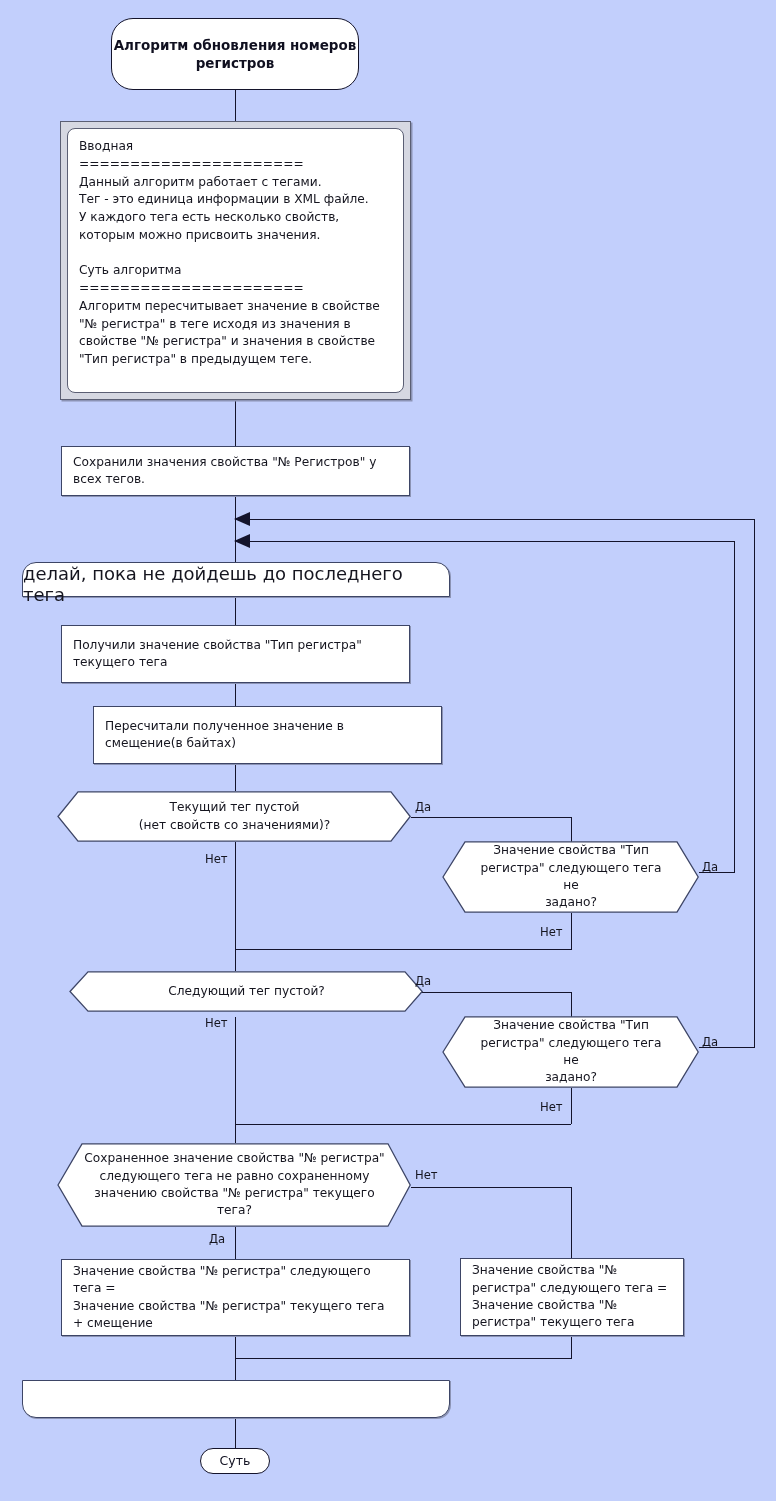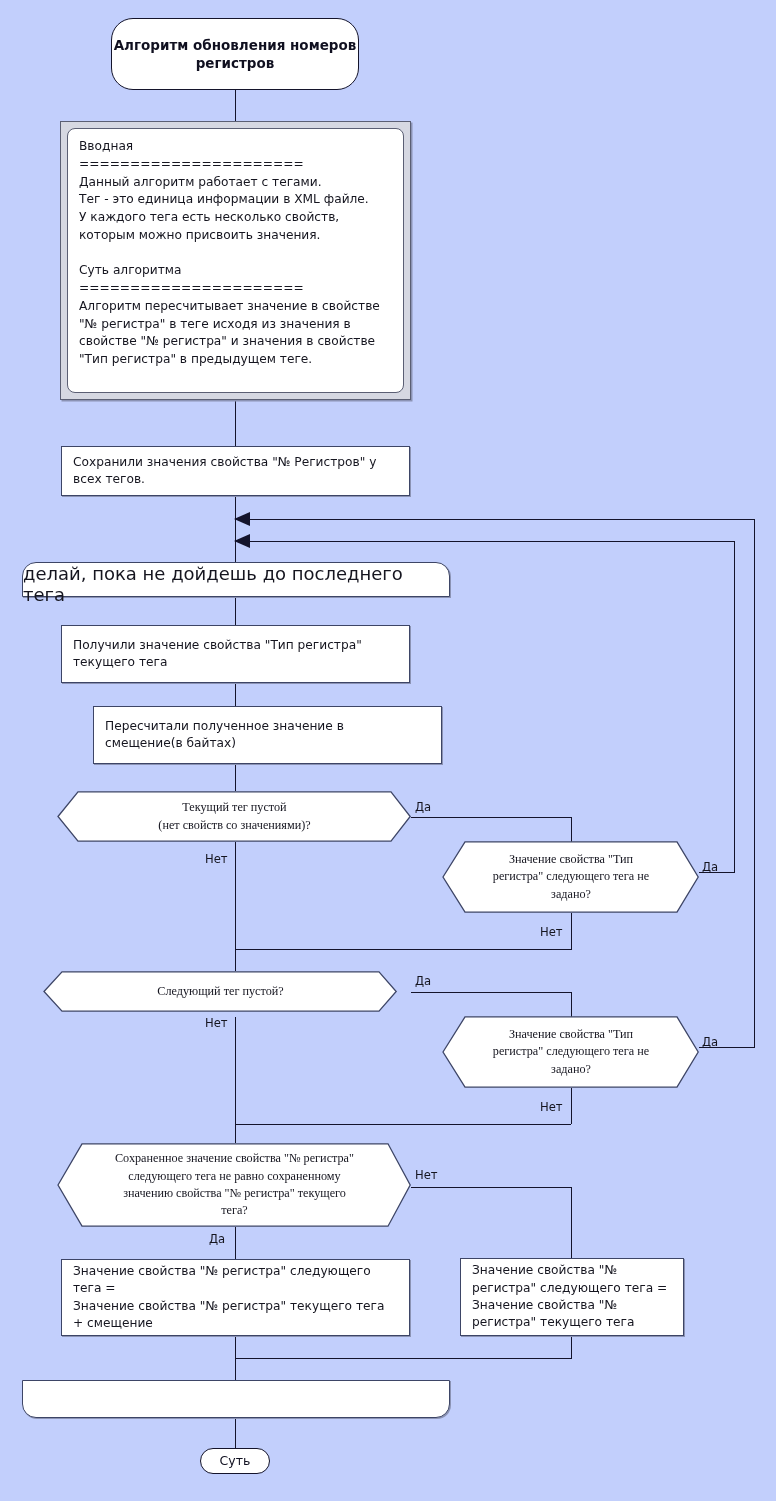--- a/index.html
+++ b/index.html
@@ -54,21 +54,21 @@
     display:flex;align-items:flex-start;justify-content:center;
     font-size:18px;color:#15151f;
   }
   .loop-foot{
     background:#fff;border:1.3px solid #3d4566;
     border-radius:0 0 14px 14px;
     box-shadow:1px 1px 0 0 #8b93b4;
   }
 
   
-  .dec{position:absolute;font-family:Liberation Serif, serif;}
+  .dec{position:absolute;}
   .dec svg{position:absolute;left:0;top:0;overflow:visible;}
   .dec .dtxt{
     position:absolute;left:0;top:0;width:100%;height:100%;
     display:flex;align-items:center;justify-content:center;text-align:center;
     font-size:12.2px;color:#15151f;line-height:1.42;
     padding:0 34px;box-sizing:border-box;white-space:pre-line;
   }
 
   
   .elabel{
@@ -197,21 +197,21 @@
     <svg width="256" height="72" viewBox="0 0 256 72">
       <polygon points="0,36 22,0.8 234,0.8 255.2,36 234,71.2 22,71.2" fill="#ffffff" stroke="#3d4566" stroke-width="1.3"></polygon>
     </svg>
     <div class="dtxt" style="padding:0 28px;">Значение свойства "Тип
 регистра" следующего тега не
 задано?</div>
   </div>
   <div class="elabel" style="left:702px;top:860px;">Да</div>
   <div class="elabel" style="left:540px;top:925px;">Нет</div>
 
-  <div class="dec" style="left:44px;top:971px;width:353px;height:41px;">
+  <div class="dec" style="left:70px;top:971px;width:353px;height:41px;">
     <svg width="353" height="41" viewBox="0 0 353 41">
       <polygon points="0,20.5 18,0.8 335,0.8 352.2,20.5 335,40.2 18,40.2" fill="#ffffff" stroke="#3d4566" stroke-width="1.3"></polygon>
     </svg>
     <div class="dtxt">Следующий тег пустой?</div>
   </div>
   <div class="elabel" style="left:415px;top:974px;">Да</div>
   <div class="elabel" style="left:205px;top:1016px;">Нет</div>
 
   <div class="dec" style="left:443px;top:1016px;width:256px;height:72px;">
     <svg width="256" height="72" viewBox="0 0 256 72">

